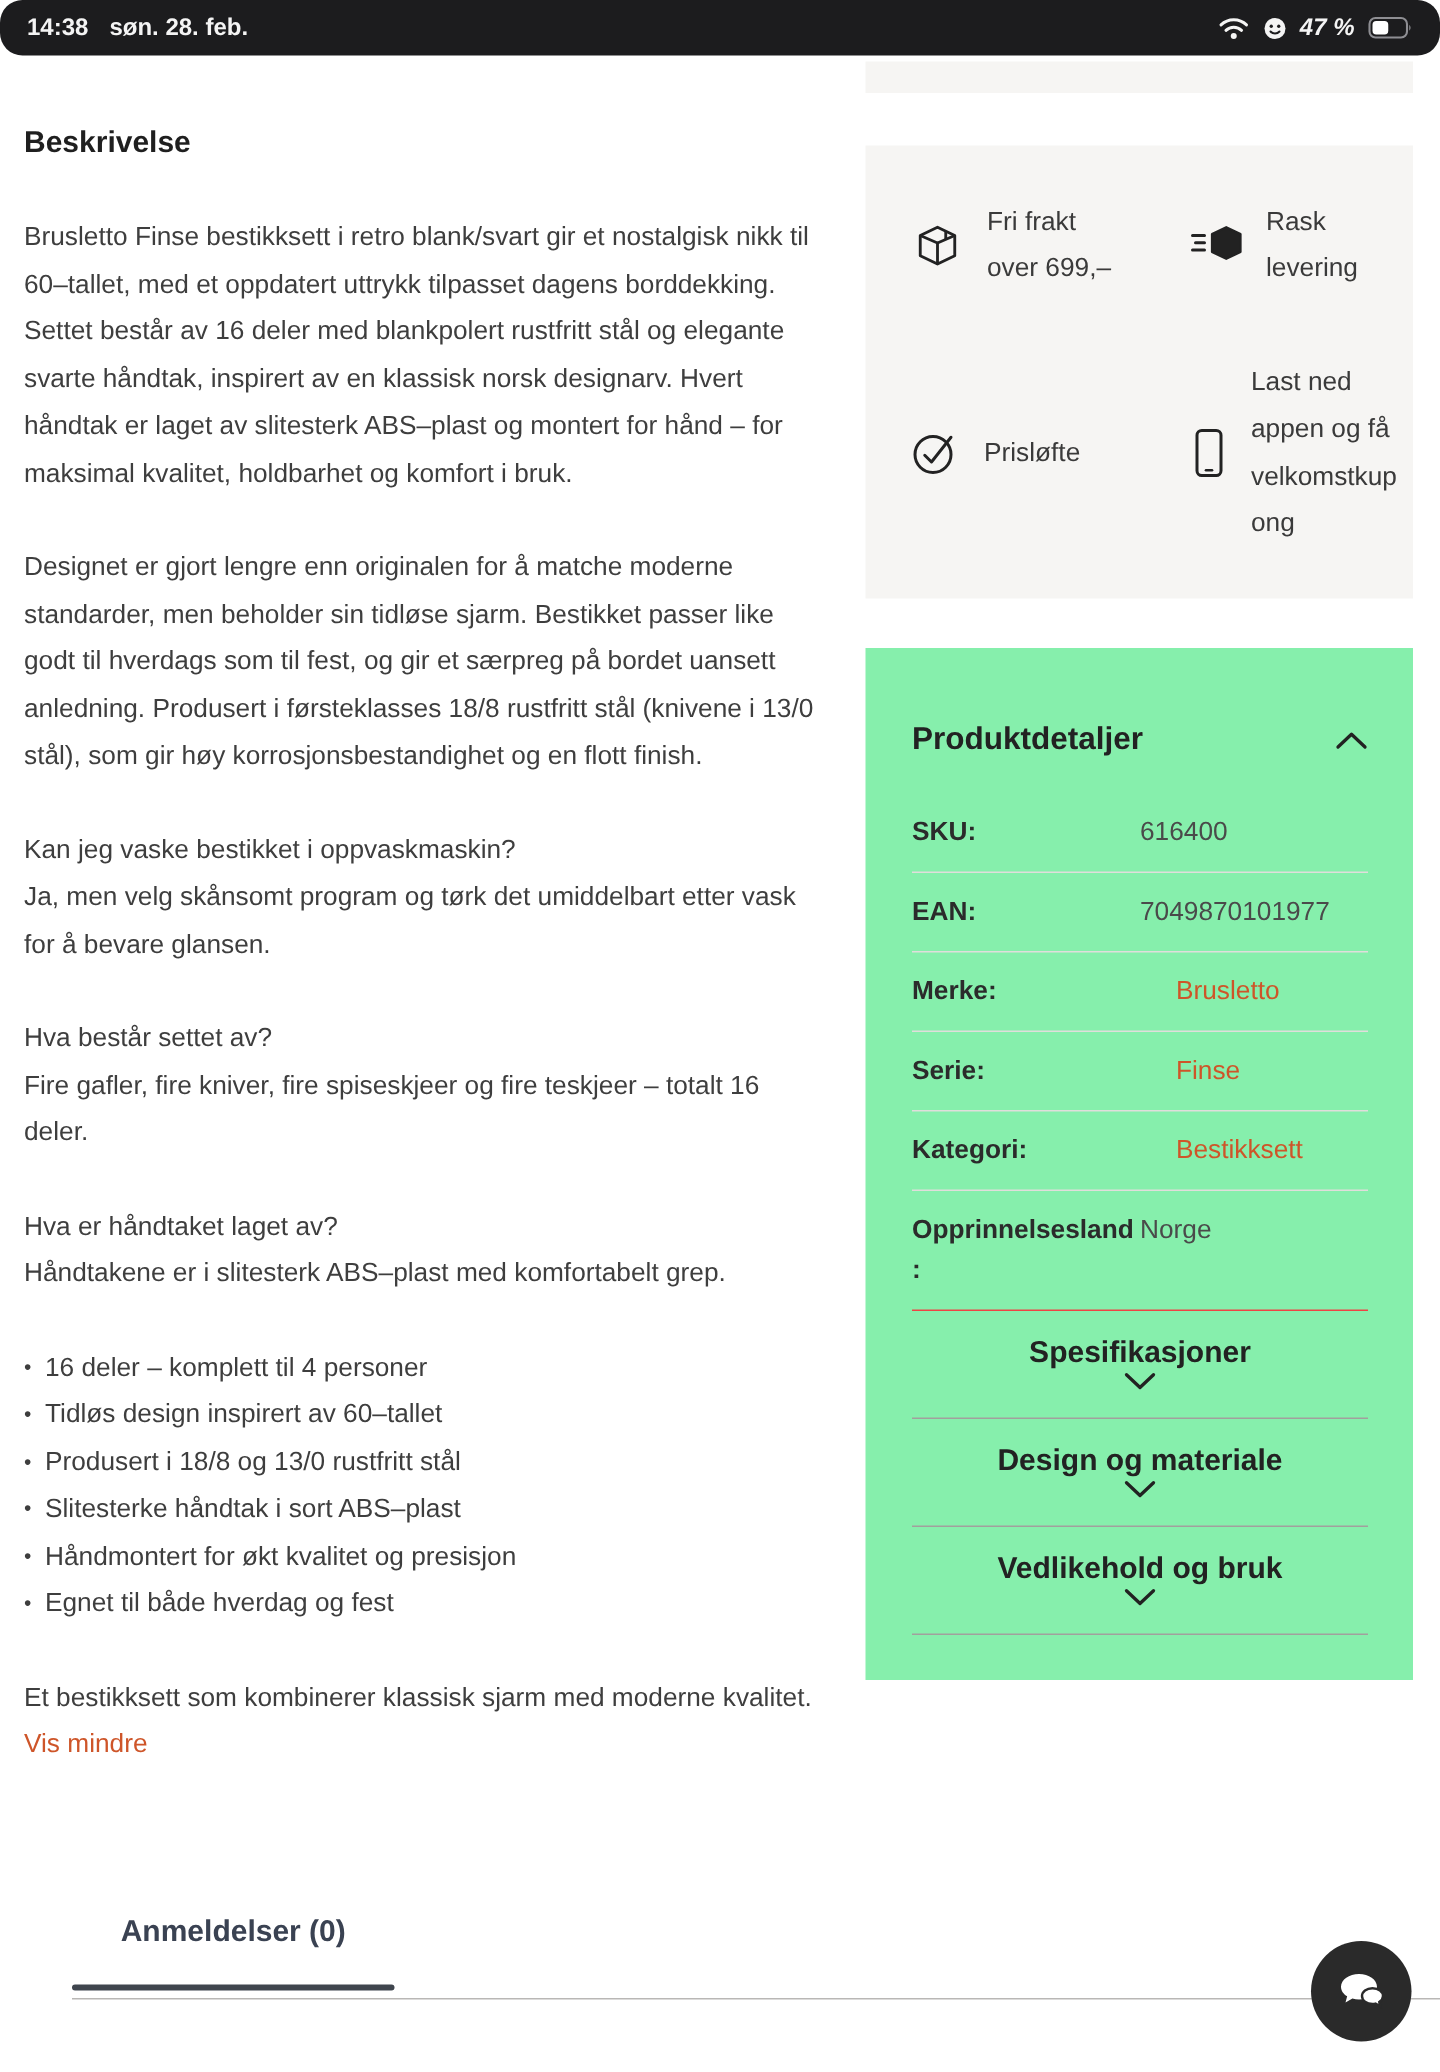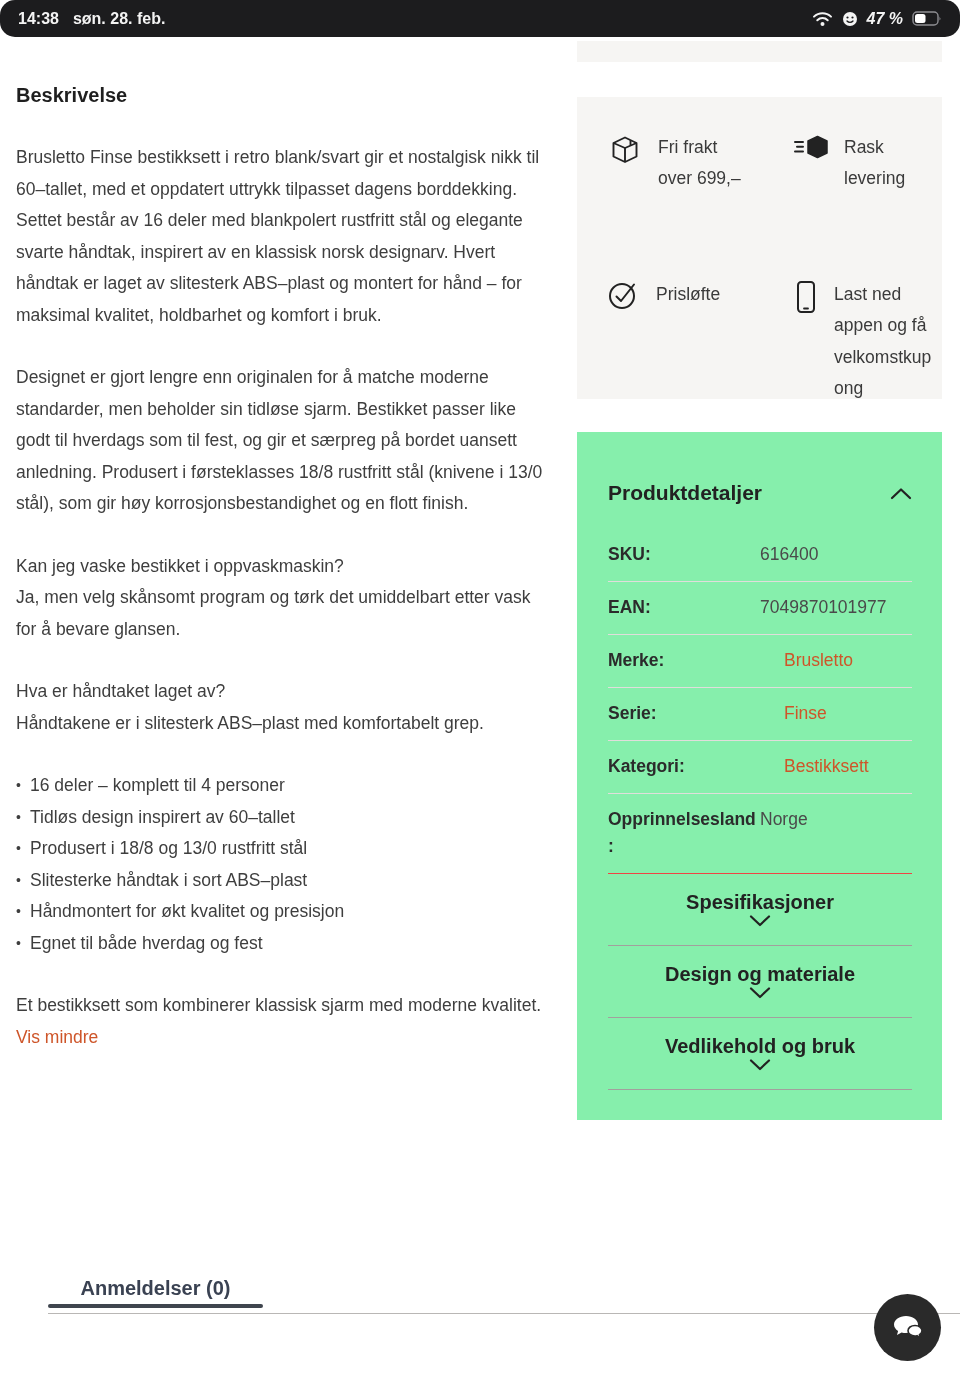--- a/index.html
+++ b/index.html
@@ -30,35 +30,35 @@
   .qa-q, .qa-a { display: block; }
   .bullet-list { list-style: none; margin-bottom: 31px; }
   .bullet-list li { font-size: 17.5px; line-height: 31.5px; padding-left: 14px; position: relative; }
   .bullet-list li::before { content: "•"; position: absolute; left: 0; top: 0; font-size: 14px; }
   .show-less { color: #ce5529; font-size: 17.5px; line-height: 31.5px; cursor: pointer; display: inline-block; }
 
   
   .tab-bar { position: absolute; left: 48px; top: 1277px; width: 912px; }
   .tab {
     width: 215px; text-align: center; font-size: 20px; font-weight: 600;
-    color: #3a4252; padding-bottom: 4px; cursor: pointer;
+    color: #3a4252; padding-bottom: 23px; cursor: pointer;
   }
   .tab-underline { width: 215px; height: 4px; background: #3f454e; border-radius: 2px; }
   .tab-divider { width: 912px; height: 1px; background: #b9b7b5; margin-top: 5px; }
 
   
   .right-col { position: absolute; left: 577px; top: 41px; width: 365px; }
   .scroll-remnant { width: 365px; height: 21px; background: #f6f5f3; }
 
   .benefits-box {
     width: 365px; height: 302px; background: #f6f5f3; margin-top: 35px;
     display: grid; grid-template-columns: 186px 1fr; align-content: center;
     row-gap: 44px; padding: 0 12px 0 30px;
   }
-  .benefit { display: flex; align-items: flex-start; gap: 15px; margin-top: 40px; }
+  .benefit { display: flex; align-items: center; gap: 15px; }
   .benefit svg { flex: 0 0 auto; }
   .benefit-label { font-size: 17.5px; line-height: 31.5px; color: #3a3a3a; width: 98px; overflow-wrap: anywhere; }
 
   .details-panel {
     width: 365px; background: #86efac; margin-top: 33px;
     padding: 49px 30px 30px 31px;
   }
   .pd-header { display: flex; justify-content: space-between; align-items: center; cursor: pointer; margin-bottom: 24px; }
   .pd-title { font-size: 21px; font-weight: 700; color: #222; }
   .pd-row {
@@ -119,20 +119,24 @@
 
 <div class="left-col">
   <div class="desc-title">Beskrivelse</div>
 
   <p>Brusletto Finse bestikksett i retro blank/svart gir et nostalgisk nikk til 60–tallet, med et oppdatert uttrykk tilpasset dagens borddekking. Settet består av 16 deler med blankpolert rustfritt stål og elegante svarte håndtak, inspirert av en klassisk norsk designarv. Hvert håndtak er laget av slitesterk ABS–plast og montert for hånd – for maksimal kvalitet, holdbarhet og komfort i bruk.</p>
   <p>Designet er gjort lengre enn originalen for å matche moderne standarder, men beholder sin tidløse sjarm. Bestikket passer like godt til hverdags som til fest, og gir et særpreg på bordet uansett anledning. Produsert i førsteklasses 18/8 rustfritt stål (knivene i 13/0 stål), som gir høy korrosjonsbestandighet og en flott finish.</p>
 
   <div class="qa-block">
     <span class="qa-q">Kan jeg vaske bestikket i oppvaskmaskin?</span>
     <span class="qa-a">Ja, men velg skånsomt program og tørk det umiddelbart etter vask for å bevare glansen.</span>
+  </div>
+  <div class="qa-block">
+    <span class="qa-q">Hva består settet av?</span>
+    <span class="qa-a">Fire gafler, fire kniver, fire spiseskjeer og fire teskjeer – totalt 16 deler.</span>
   </div>
   <div class="qa-block">
     <span class="qa-q">Hva er håndtaket laget av?</span>
     <span class="qa-a">Håndtakene er i slitesterk ABS–plast med komfortabelt grep.</span>
   </div>
 
   <ul class="bullet-list">
     <li>16 deler – komplett til 4 personer</li>
     <li>Tidløs design inspirert av 60–tallet</li>
     <li>Produsert i 18/8 og 13/0 rustfritt stål</li>

